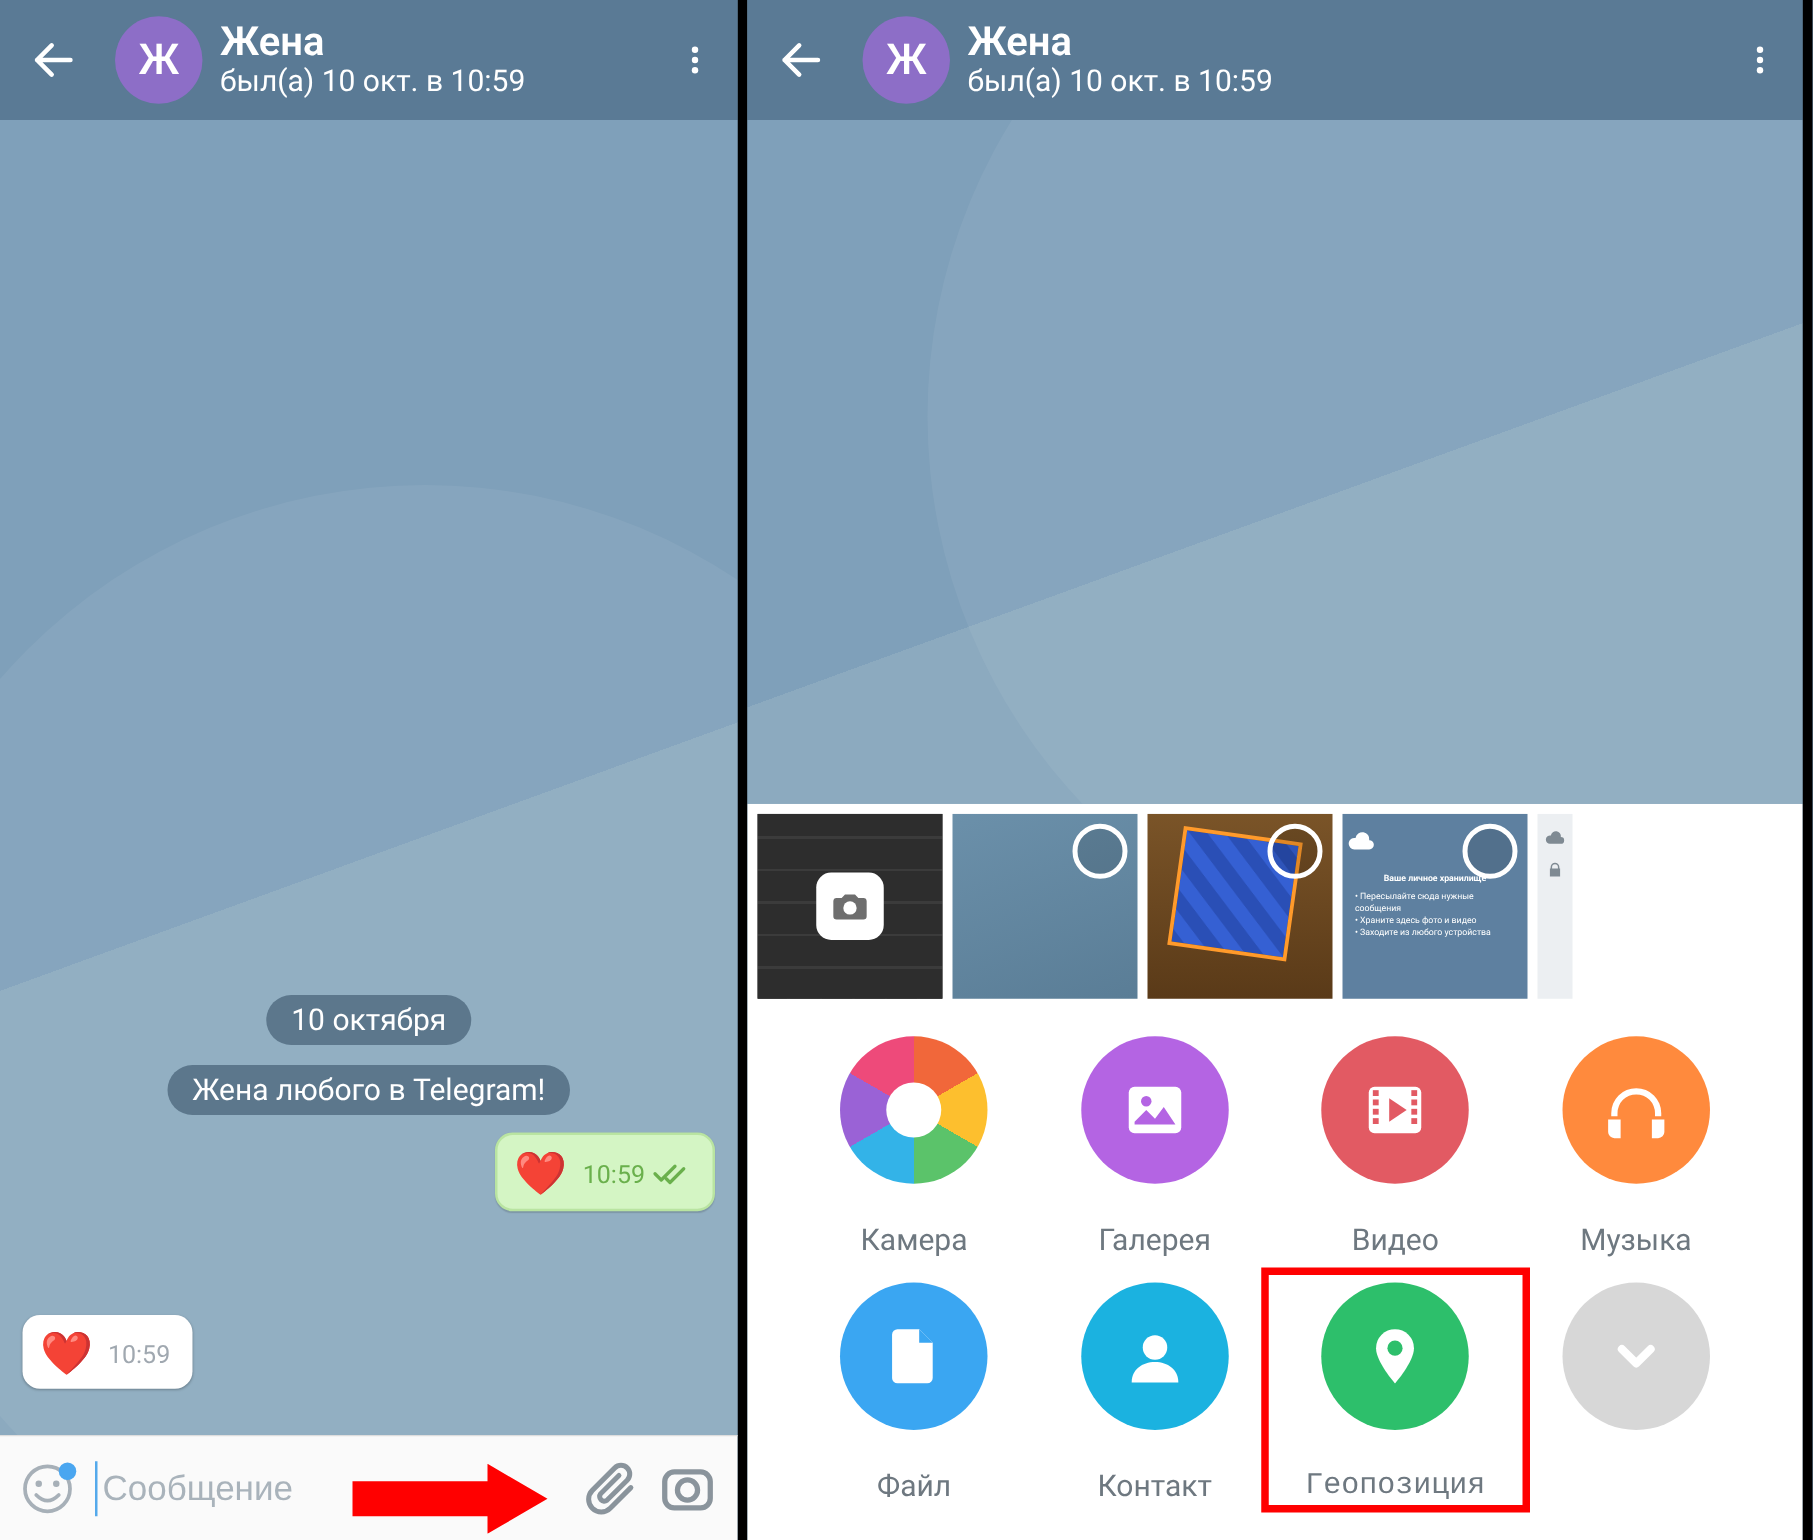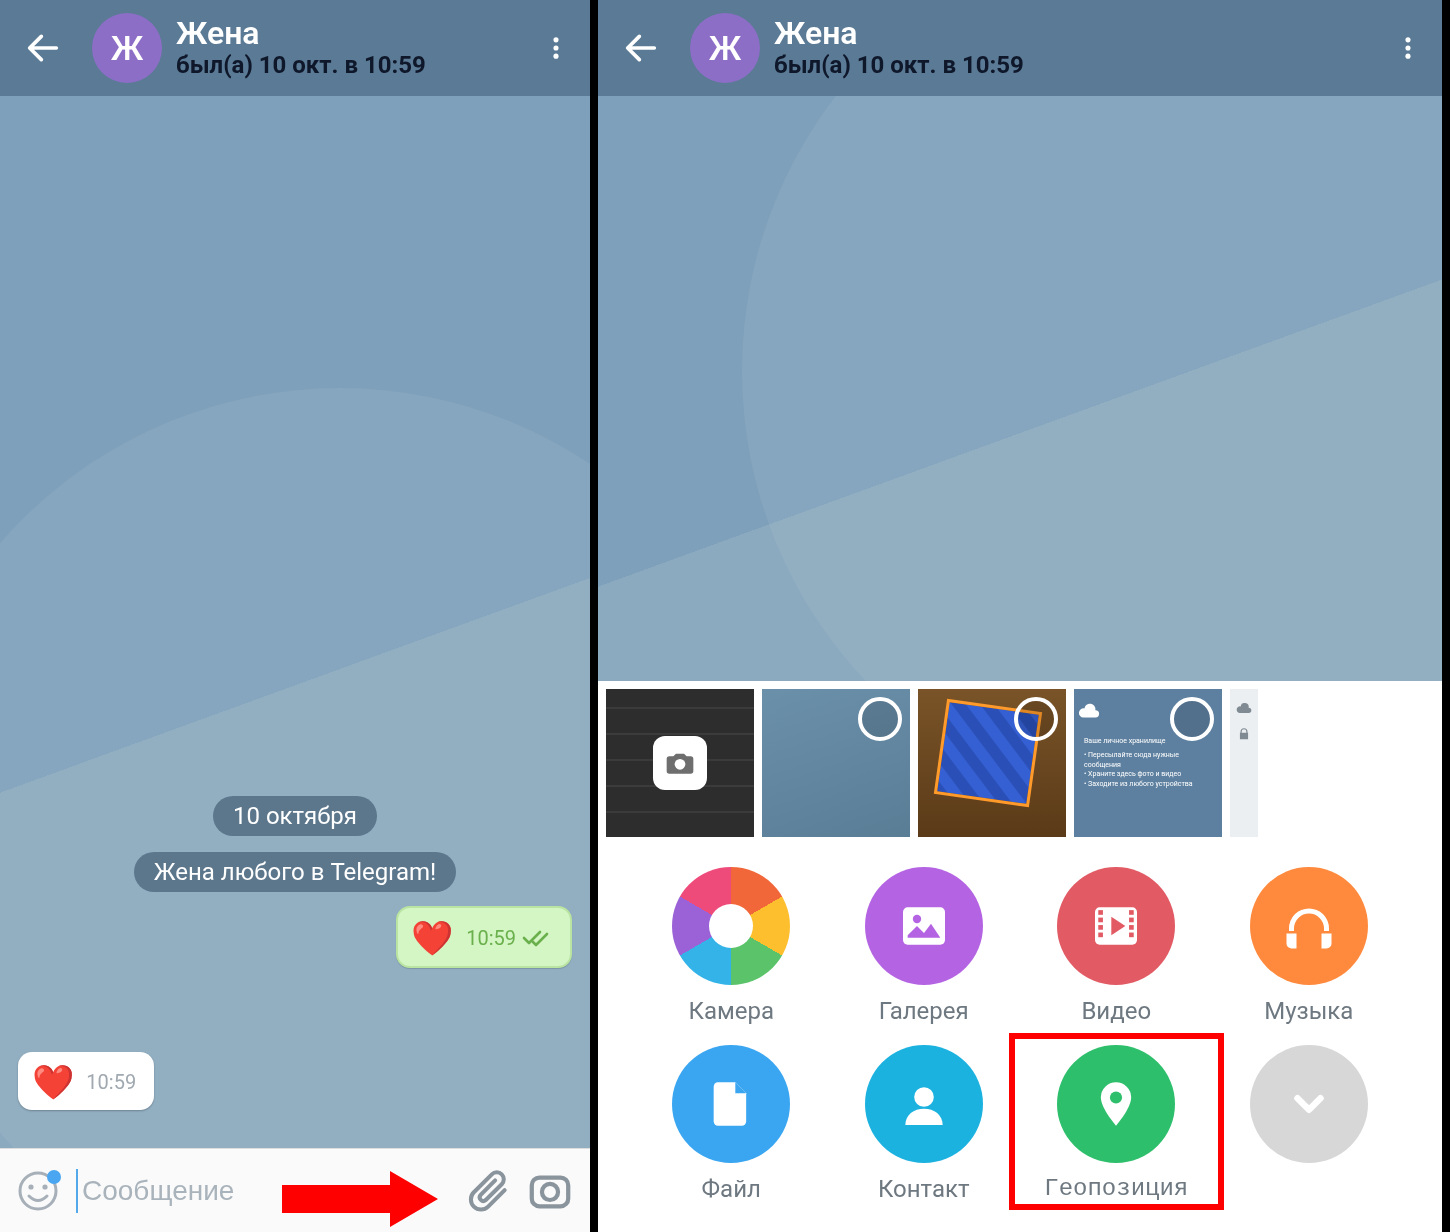--- a/index.html
+++ b/index.html
@@ -38,21 +38,21 @@
   }
   .avatar {
     width: 70px; height: 70px; border-radius: 50%;
     background: #8d6ec7;
     display: flex; align-items: center; justify-content: center;
     color: #fff; font-size: 34px; font-weight: 500;
     margin: 0 14px;
   }
   .title-block { flex: 1; display: flex; flex-direction: column; }
   .title { font-size: 32px; font-weight: 600; line-height: 1.1; }
-  .subtitle { font-size: 24px; color: #0f172a; line-height: 1.2; font-weight: bold; }
+  .subtitle { font-size: 24px; color: #ffffff; line-height: 1.2; }
   .more-btn {
     width: 60px; height: 60px;
     display: flex; align-items: center; justify-content: center;
     cursor: pointer;
   }
 
   
   .chat-area {
     flex: 1;
     position: relative;
@@ -182,20 +182,21 @@
   .attach-grid {
     display: grid;
     grid-template-columns: repeat(4, 1fr);
     gap: 20px 6px;
     padding: 22px 40px 0 40px;
   }
   .attach-item {
     display: flex; flex-direction: column; align-items: center;
     cursor: pointer;
     position: relative;
+    gap: 19px;
   }
   .attach-circle {
     width: 118px; height: 118px; border-radius: 50%;
     display: flex; align-items: center; justify-content: center;
   }
   .attach-label {
     margin-top: 12px;
     font-size: 24px;
     color: #6e7880;
     text-align: center;
@@ -331,21 +332,21 @@
         <div style="position:absolute;left:22px;top:16px;width:96px;height:96px;background:linear-gradient(45deg,#2a4fb6 25%,#3560d3 25% 50%,#2a4fb6 50% 75%,#3560d3 75%);background-size:32px 32px;transform:rotate(8deg);border:3px solid #ff9a2b;"></div>
         <div class="sel"></div>
       </div>
       <div class="thumb" style="background:#5e80a0;">
         <div style="position:absolute;top:12px;left:0;right:0;text-align:center;">
           <svg width="30" height="22" viewBox="0 0 24 24">
               <path fill="#fff" d="M6 18a5 5 0 1 1 1-9.9A6 6 0 0 1 19 10a4 4 0 0 1 0 8H6z"></path>
             </svg>
         </div>
         <div style="position:absolute;top:48px;left:10px;right:10px;color:#fff;font-size:7px;line-height:1.4;">
-          <div style="text-align:left;font-weight:400;margin-bottom:4px;">Ваше личное хранилище</div>
+          <div style="text-align:center;font-weight:700;margin-bottom:4px;">Ваше личное хранилище</div>
           • Пересылайте сюда нужные сообщения<br>• Храните здесь фото и видео<br>• Заходите из любого устройства
         </div>
         <div class="sel"></div>
       </div>
       <div class="thumb" style="width:28px;background:#eceff2;">
         <div style="display:flex;flex-direction:column;gap:10px;align-items:center;padding-top:12px;color:#7f8a93;">
           <svg width="16" height="16" viewBox="0 0 24 24">
               <path fill="#7f8a93" d="M6 18a5 5 0 1 1 1-9.9A6 6 0 0 1 19 10a4 4 0 0 1 0 8H6z"></path>
             </svg>
           <svg width="14" height="14" viewBox="0 0 24 24">

